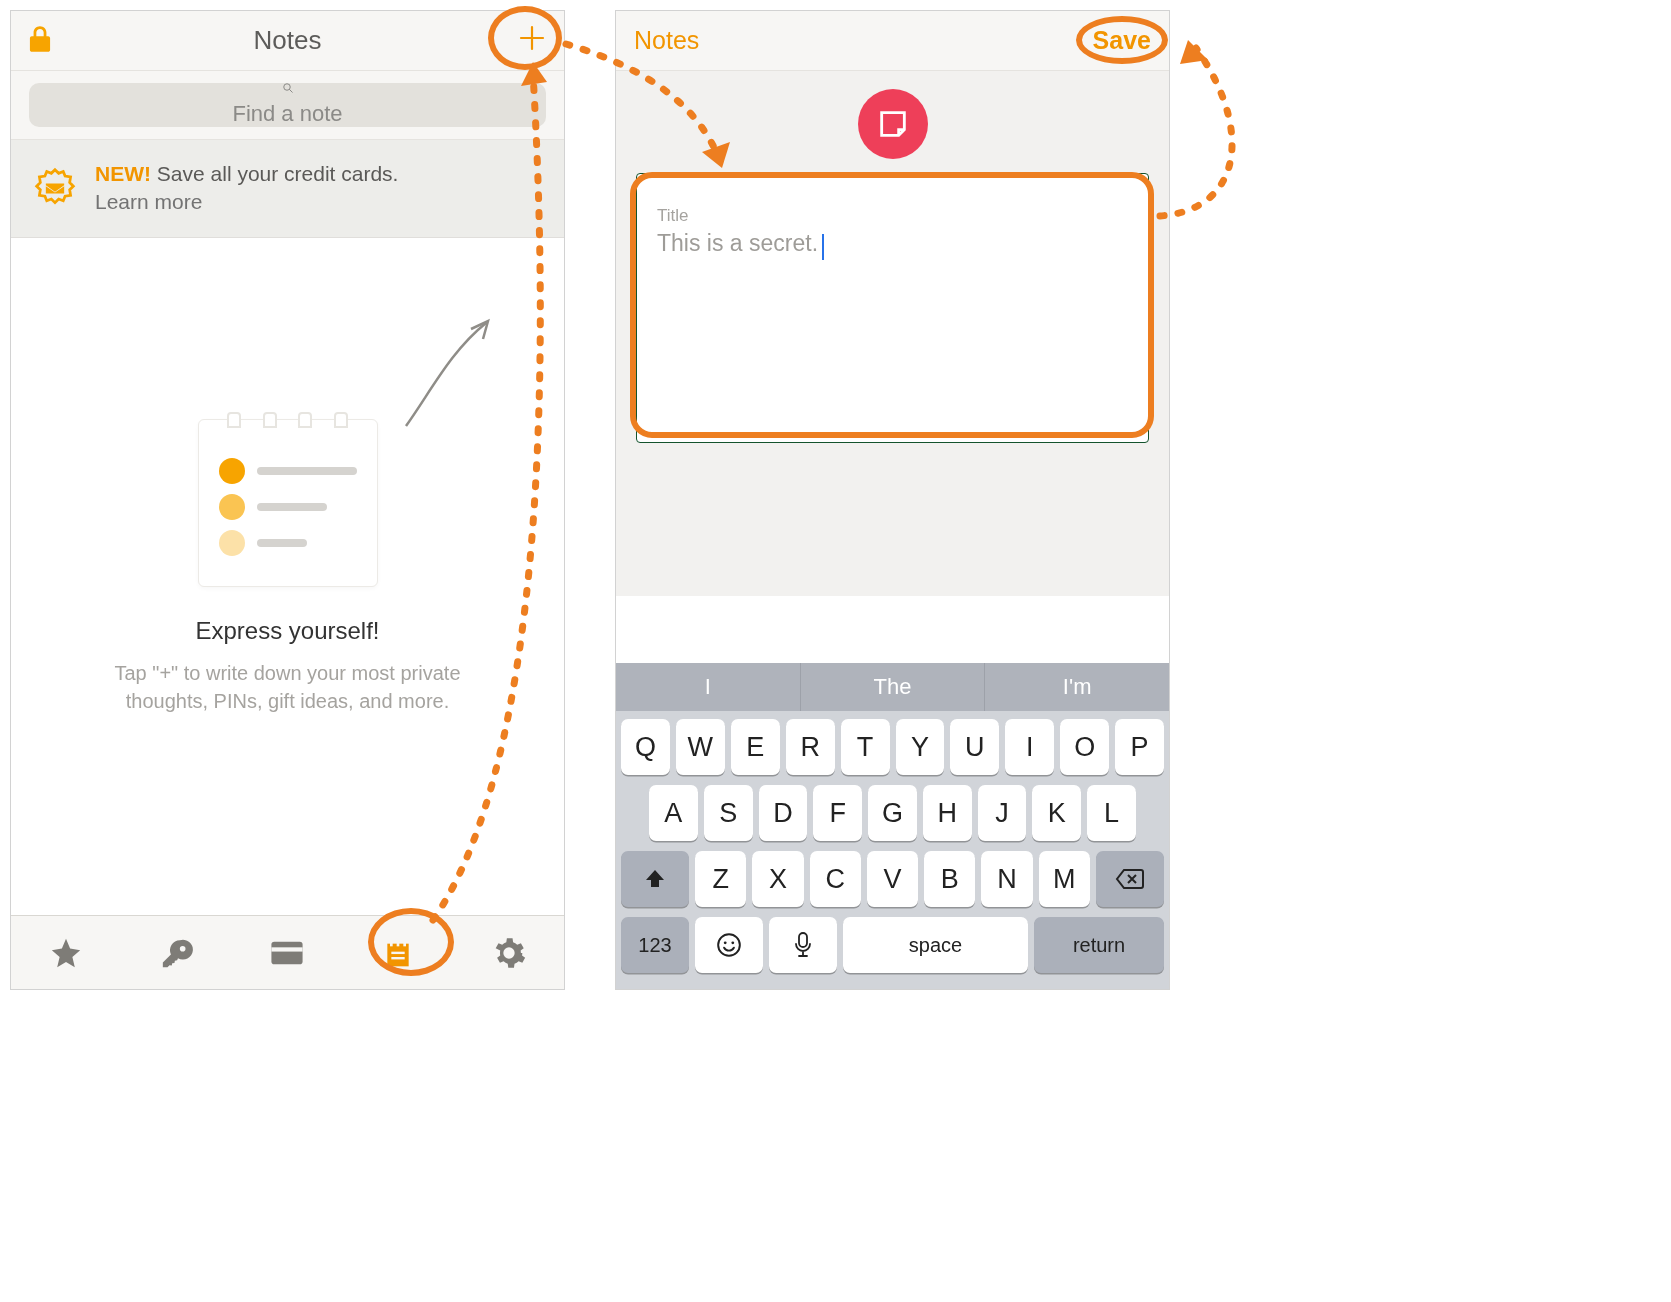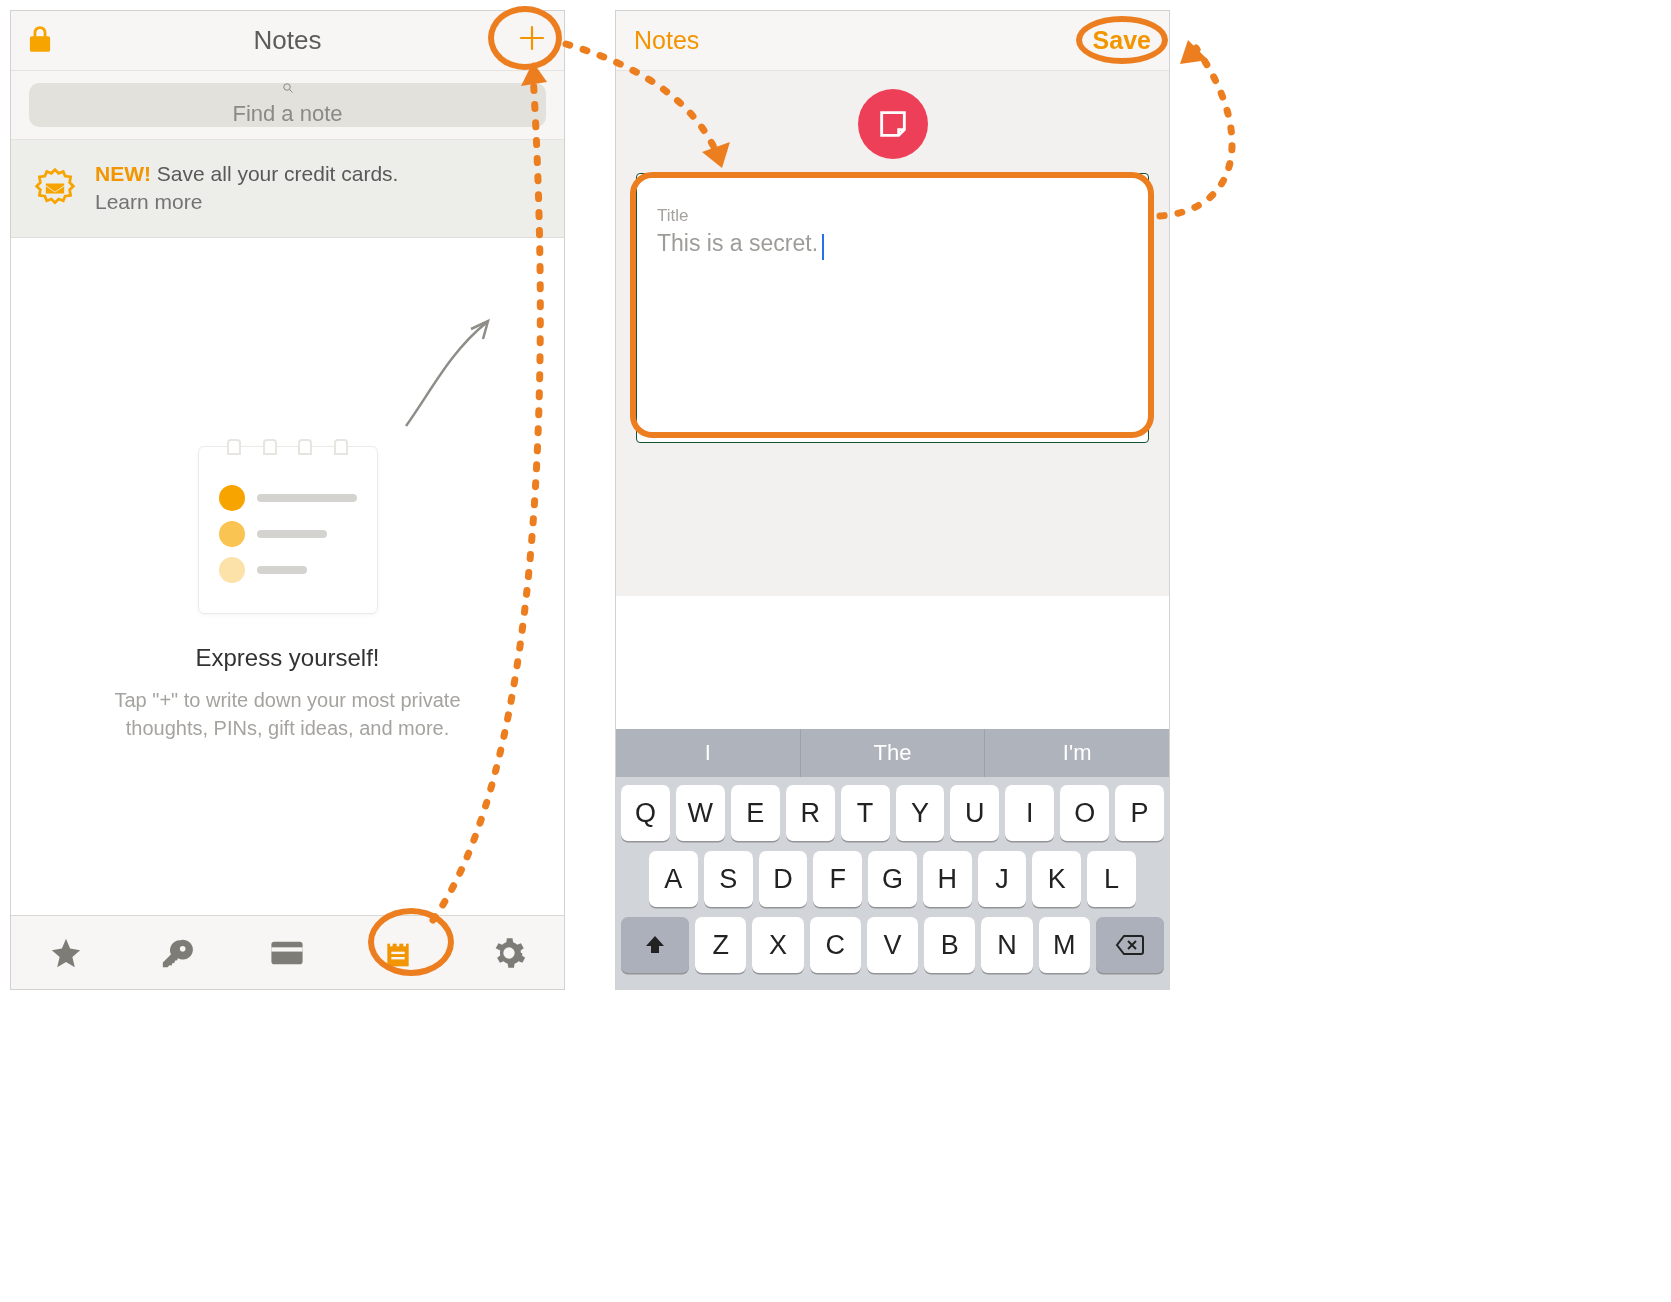--- a/index.html
+++ b/index.html
@@ -76,21 +76,21 @@
     gap: 18px;
     border-bottom: 1px solid #e0dedb;
   }
   .promo .badge-icon { width: 44px; height: 44px; flex-shrink: 0; }
   .promo-text { font-size: 21px; line-height: 1.35; }
   .promo-text .new { color: #f29500; font-weight: 700; }
   .promo-text .main { color: #5a5957; }
   .promo-text .learn { color: #737373; display: inline-block; }
   .empty-state {
     text-align: center;
-    padding-top: 48px;
+    padding-top: 21px;
   }
   .empty-state .arrow {
     position: absolute;
     left: 380px; top: 300px;
     width: 120px; height: 120px;
   }
   .note-graphic {
     width: 180px;
     margin: 160px auto 30px;
     background: #fff;
@@ -406,20 +406,39 @@
       <div class="key">B</div>
       <div class="key">N</div>
       <div class="key">M</div>
       <div class="key mod">
         <svg width="30" height="22" viewBox="0 0 30 22">
           <path fill="none" stroke="#222" stroke-width="2" d="M9 2h17a2 2 0 0 1 2 2v14a2 2 0 0 1-2 2H9l-7-9z"></path>
           <path stroke="#222" stroke-width="2" d="M13 7l8 8M21 7l-8 8"></path>
         </svg>
       </div>
     </div>
+    <div class="kb-row bottom">
+      <div class="key small">123</div>
+      <div class="key small" style="background:#fff">
+        <svg width="26" height="26" viewBox="0 0 24 24">
+            <circle cx="12" cy="12" r="10" fill="none" stroke="#222" stroke-width="1.8"></circle>
+            <circle cx="8.5" cy="10" r="1.3" fill="#222"></circle>
+            <circle cx="15.5" cy="10" r="1.3" fill="#222"></circle>
+            <path d="M7.5 14.5c1 1.8 2.6 2.7 4.5 2.7s3.5-.9 4.5-2.7" fill="none" stroke="#222" stroke-width="1.8" stroke-linecap="round"></path>
+          </svg>
+      </div>
+      <div class="key small" style="background:#fff">
+        <svg width="18" height="26" viewBox="0 0 18 26">
+            <rect x="5" y="1" width="8" height="14" rx="4" fill="none" stroke="#222" stroke-width="1.8"></rect>
+            <path d="M2 12a7 7 0 0 0 14 0M9 19v5M5 24h8" fill="none" stroke="#222" stroke-width="1.8" stroke-linecap="round"></path>
+          </svg>
+      </div>
+      <div class="key space">space</div>
+      <div class="key return">return</div>
+    </div>
   </div>
 </div>
 
 <div class="annot oval" style="left:488px; top:6px; width:74px; height:64px"></div>
 <div class="annot oval" style="left:368px; top:908px; width:86px; height:68px"></div>
 <div class="annot oval" style="left:1076px; top:16px; width:92px; height:48px"></div>
 <div class="annot rect-round" style="left:630px; top:172px; width:524px; height:266px"></div>
 
 <svg class="annot arrow-path" style="left:425px; top:60px; width:130px; height:870px">
   <path d="M8 860 C 120 700, 125 300, 108 14"></path>

